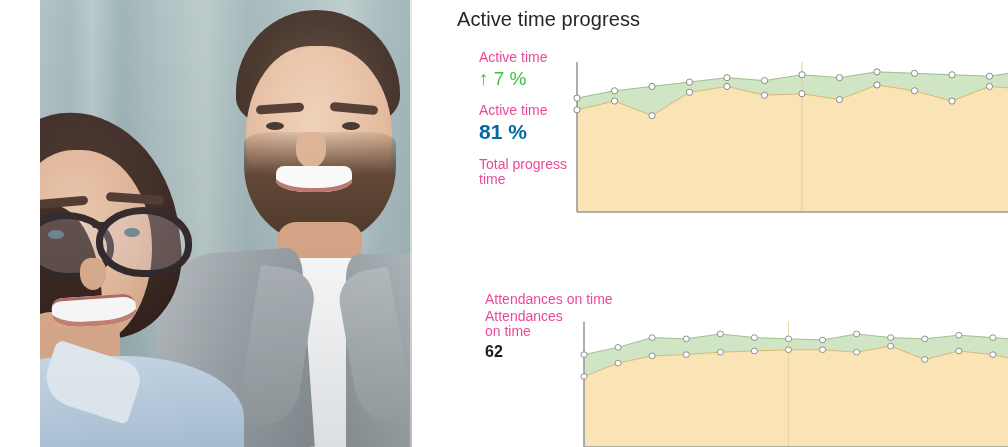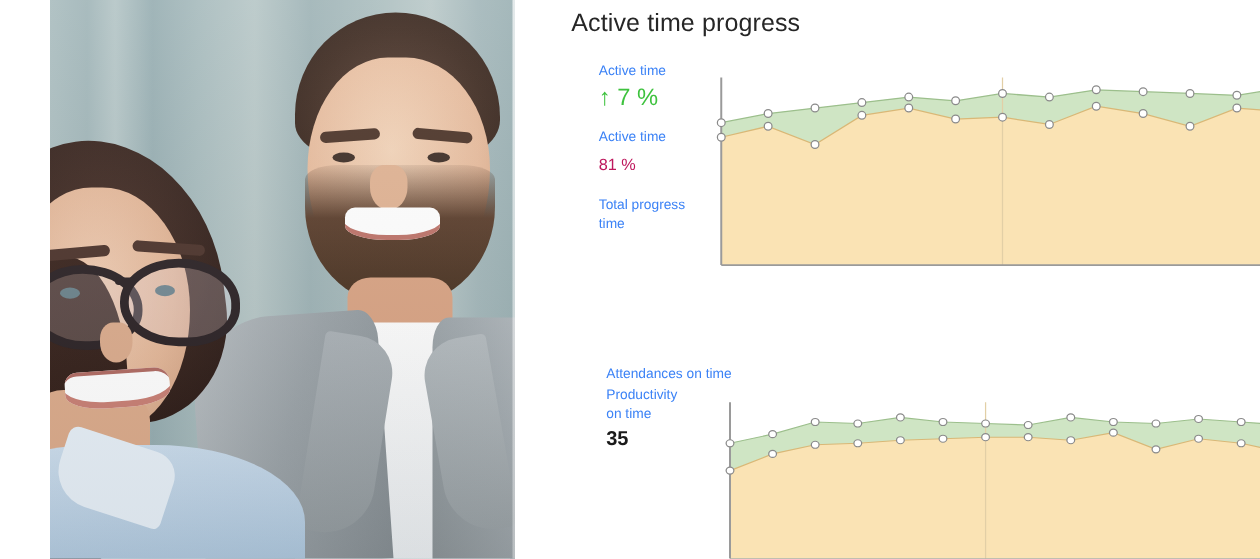--- a/index.html
+++ b/index.html
@@ -157,29 +157,29 @@
     white-space:nowrap;
   }
   #title-1{left:45px;top:8px;}
   #title-2{left:45px;top:271px;}
 
   .metrics{position:absolute;width:118px;}
   #metrics-1{left:67px;top:50px;}
   #metrics-2{left:73px;top:292px;}
 
   .m-label{
-    font-size:11px;color:#3b82f6;line-height:15px;margin-bottom:2px;
+    font-size:14px;color:#ec4899;line-height:15px;margin-bottom:2px;
     white-space:pre-line;
   }
   .m-delta{
     font-size:19px;color:#3ec23e;line-height:24px;margin-bottom:12px;
     white-space:nowrap;font-weight:400;
   }
   .m-value-green{
-    font-size:13px;color:#be185d;line-height:24px;margin-bottom:13px;font-weight:400;
+    font-size:21px;color:#0369a1;line-height:24px;margin-bottom:13px;font-weight:700;
   }
   .m-value-dark{
     font-size:16px;color:#1a1a1a;line-height:22px;font-weight:bold;
   }
 
   .chart{position:absolute;}
   #chart-1{left:157px;top:60px;width:460px;height:158px;}
   #chart-2{left:164px;top:320px;width:453px;height:127px;}
   .chart svg{display:block;width:100%;height:100%;}
 </style>
@@ -277,23 +277,23 @@
           <circle cx="383" cy="41.03999999999999" r="3.1" fill="#ffffff" stroke="#8a8a8a" stroke-width="1"></circle>
           <circle cx="420.5" cy="26.439999999999998" r="3.1" fill="#ffffff" stroke="#8a8a8a" stroke-width="1"></circle>
           <circle cx="458" cy="29.36" r="3.1" fill="#ffffff" stroke="#8a8a8a" stroke-width="1"></circle>
         </svg>
       </div>
 
 
     <div class="metrics" id="metrics-2">
       <div class="m-label" style="width:150px">Attendances on time</div>
 
-      <div class="m-label">Productivity
+      <div class="m-label">Attendances
 on time</div>
-      <div class="m-value-dark">35</div>
+      <div class="m-value-dark">62</div>
     </div>
 
     <div class="chart" id="chart-2">
         <svg viewBox="0 0 453 140" preserveAspectRatio="none">
           <path d="M 8 38.16 L 42.07692307692308 30.120000000000005 L 76.15384615384616 19.39999999999999 L 110.23076923076924 20.739999999999995 L 144.30769230769232 15.379999999999995 L 178.38461538461542 19.39999999999999 L 212.46153846153848 20.739999999999995 L 246.53846153846155 22.08 L 280.61538461538464 15.379999999999995 L 314.69230769230774 19.39999999999999 L 348.76923076923083 20.739999999999995 L 382.84615384615387 16.72 L 416.92307692307696 19.39999999999999 L 451.00000000000006 22.08 L 451.00000000000006 140 L 8 140 Z" fill="#cfe5c4" stroke="none"></path>
           <path d="M 8 62.28 L 42.07692307692308 47.540000000000006 L 76.15384615384616 39.5 L 110.23076923076924 38.16 L 144.30769230769232 35.47999999999999 L 178.38461538461542 34.14 L 212.46153846153848 32.8 L 246.53846153846155 32.8 L 280.61538461538464 35.47999999999999 L 314.69230769230774 28.78 L 348.76923076923083 43.52000000000001 L 382.84615384615387 34.14 L 416.92307692307696 38.16 L 451.00000000000006 46.2 L 451.00000000000006 140 L 8 140 Z" fill="#fae3b4" stroke="none"></path>
           <path d="M 8 38.16 L 42.07692307692308 30.120000000000005 L 76.15384615384616 19.39999999999999 L 110.23076923076924 20.739999999999995 L 144.30769230769232 15.379999999999995 L 178.38461538461542 19.39999999999999 L 212.46153846153848 20.739999999999995 L 246.53846153846155 22.08 L 280.61538461538464 15.379999999999995 L 314.69230769230774 19.39999999999999 L 348.76923076923083 20.739999999999995 L 382.84615384615387 16.72 L 416.92307692307696 19.39999999999999 L 451.00000000000006 22.08" fill="none" stroke="#9cbf8c" stroke-width="1"></path>
           <path d="M 8 62.28 L 42.07692307692308 47.540000000000006 L 76.15384615384616 39.5 L 110.23076923076924 38.16 L 144.30769230769232 35.47999999999999 L 178.38461538461542 34.14 L 212.46153846153848 32.8 L 246.53846153846155 32.8 L 280.61538461538464 35.47999999999999 L 314.69230769230774 28.78 L 348.76923076923083 43.52000000000001 L 382.84615384615387 34.14 L 416.92307692307696 38.16 L 451.00000000000006 46.2" fill="none" stroke="#d9b877" stroke-width="1"></path>
           <line x1="212.46153846153848" y1="2" x2="212.46153846153848" y2="140" stroke="#e2cfa6" stroke-width="1"></line>
           <line x1="8" y1="2" x2="8" y2="140" stroke="#9a9a9a" stroke-width="1.6"></line>

